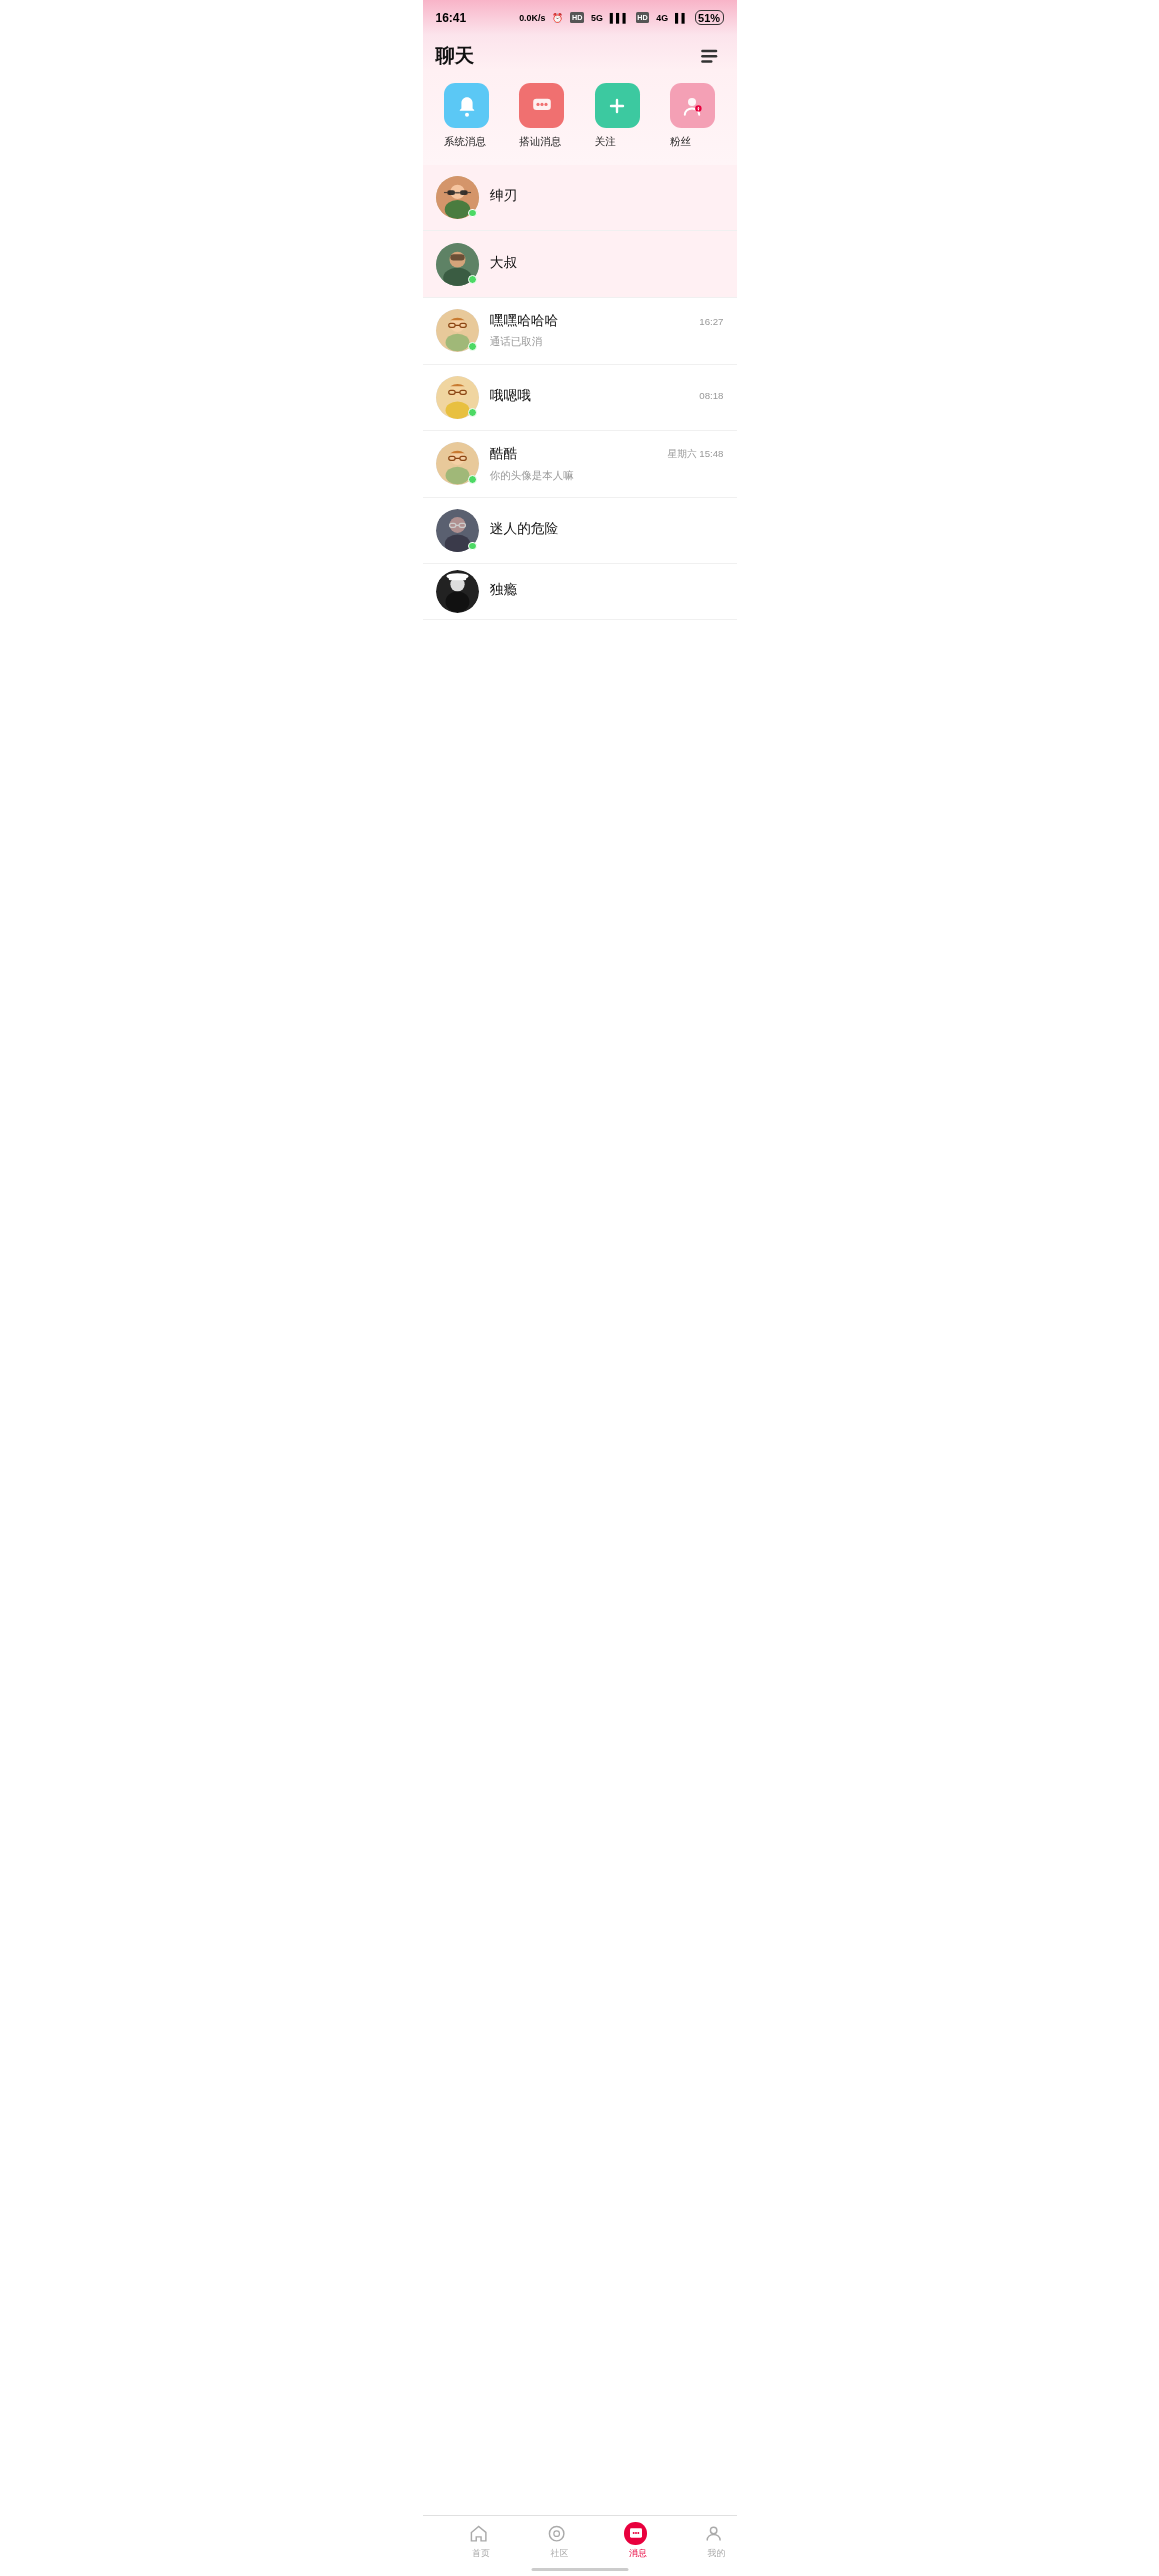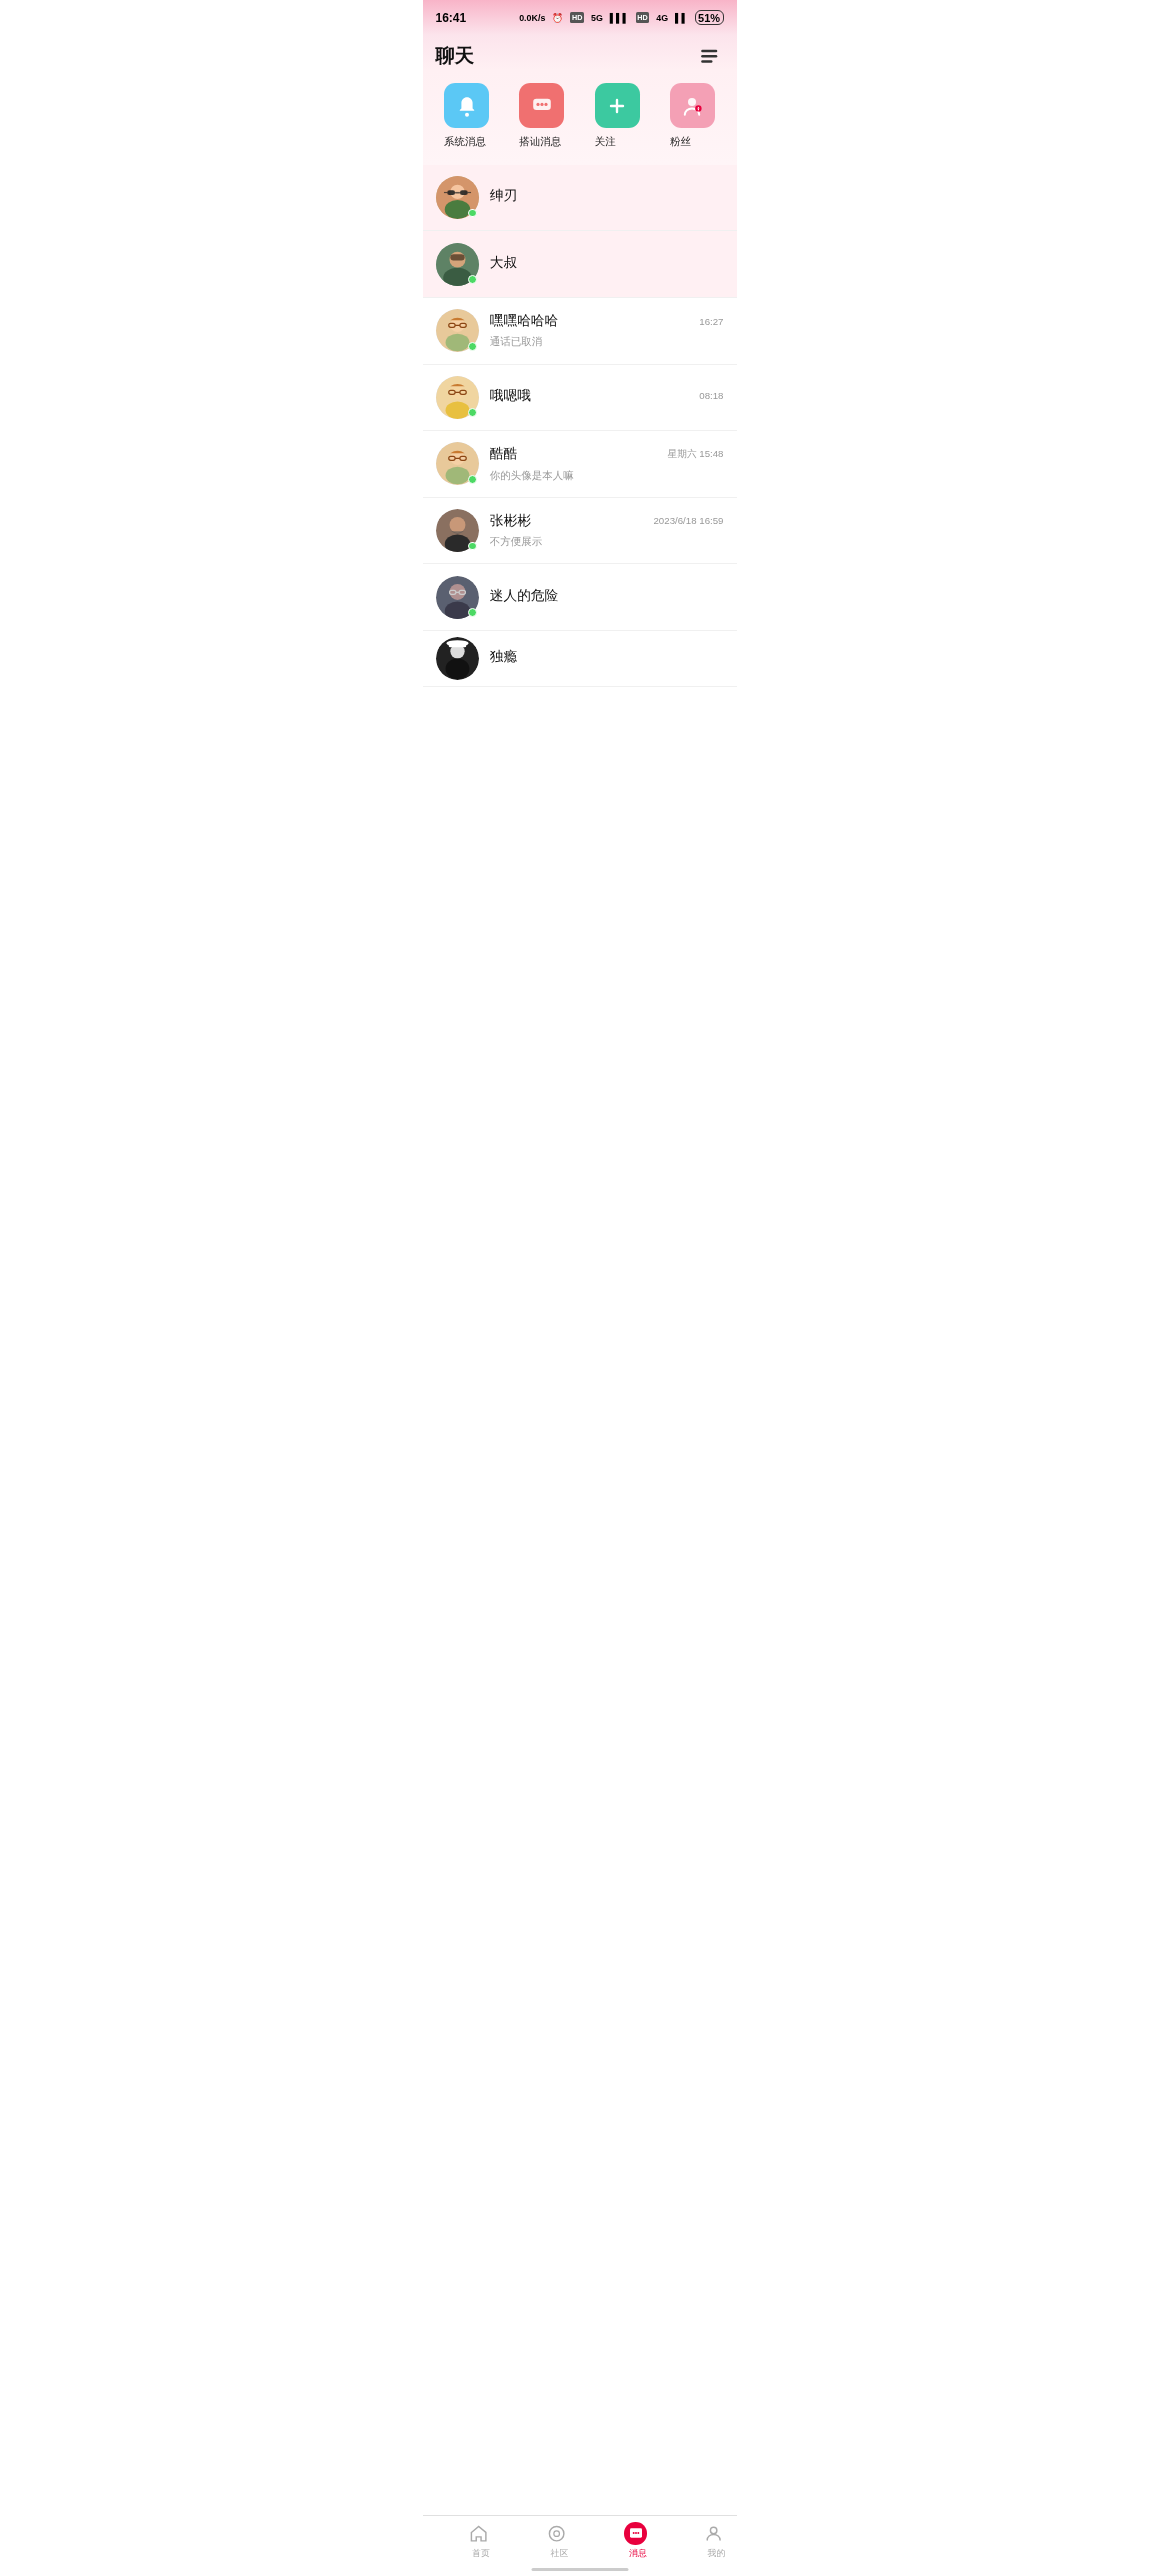--- a/index.html
+++ b/index.html
@@ -413,41 +413,20 @@
     </div>
     <div class="chat-content">
       <div class="chat-name-row">
         <span class="chat-name">酷酷</span>
         <span class="chat-time">星期六 15:48</span>
       </div>
       <span class="chat-preview">你的头像是本人嘛</span>
     </div>
   </div>
 
-  <div class="chat-item">
-    <div class="avatar-wrap">
-      <div class="avatar">
-        <svg width="43" height="43" viewBox="0 0 54 54">
-          <circle cx="27" cy="27" r="27" fill="#8a7060"></circle>
-          <circle cx="27" cy="20" r="10" fill="#c89878"></circle>
-          <ellipse cx="27" cy="44" rx="16" ry="12" fill="#2a2a2a"></ellipse>
-
-          <path d="M19 28 Q27 34 35 28" fill="#555" opacity="0.6"></path>
-        </svg>
-      </div>
-      <div class="online-dot"></div>
-    </div>
-    <div class="chat-content">
-      <div class="chat-name-row">
-        <span class="chat-name">张彬彬</span>
-        <span class="chat-time">2023/6/18 16:59</span>
-      </div>
-      <span class="chat-preview">不方便展示</span>
-    </div>
-  </div>
 
   <div class="chat-item">
     <div class="avatar-wrap">
       <div class="avatar">
         <svg width="43" height="43" viewBox="0 0 54 54">
           <circle cx="27" cy="27" r="27" fill="#5a6070"></circle>
           <circle cx="27" cy="20" r="10" fill="#b09090"></circle>
           <ellipse cx="27" cy="44" rx="16" ry="12" fill="#3a3a4a"></ellipse>
 
           <rect x="17" y="18" width="8" height="5" rx="2.5" fill="none" stroke="#ccc" stroke-width="1.5"></rect>

